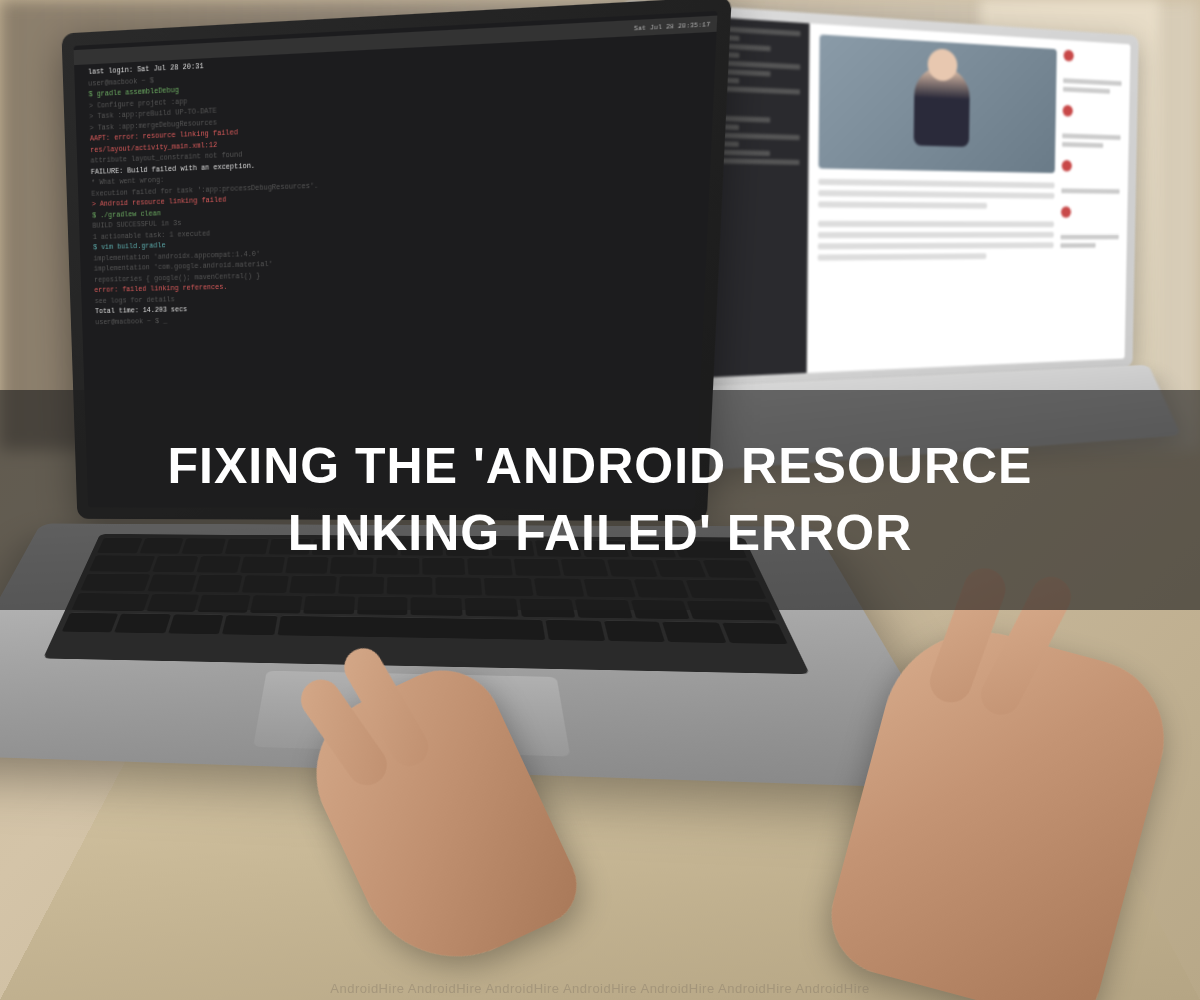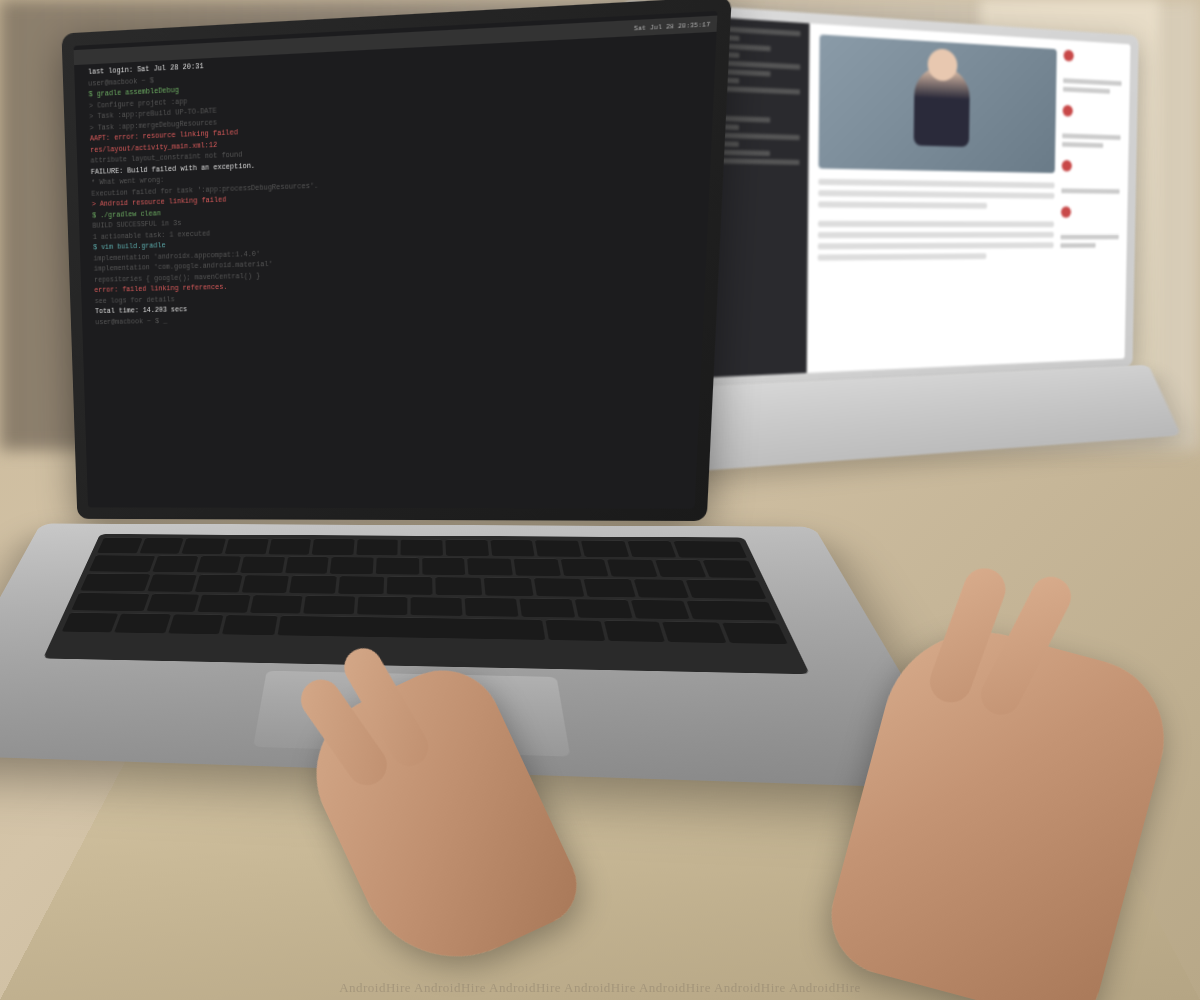--- a/index.html
+++ b/index.html
@@ -402,21 +402,21 @@
   
   .watermark {
     position: absolute;
     bottom: 4px;
     left: 0;
     right: 0;
     text-align: center;
     font-size: 13px;
     color: rgba(120, 110, 95, 0.35);
     letter-spacing: 0.5px;
-    font-family: Liberation Serif, serif;
+    font-family: Liberation Sans, sans-serif;
     white-space: nowrap;
     overflow: hidden;
   }
 </style>
 </head>
 <body>
 
 <div class="scene">
 
   <div class="wall"></div>
@@ -592,16 +592,19 @@
             <div class="key"></div>
           </div>
       </div>
       <div class="trackpad"></div>
     </div>
   </div>
 
   <div class="hand-left"></div>
   <div class="hand-right"></div>
 
+  <div class="title-overlay">
+    <div class="title-text">FIXING THE 'ANDROID RESOURCE LINKING FAILED' ERROR</div>
+  </div>
 
   <div class="watermark">AndroidHire AndroidHire AndroidHire AndroidHire AndroidHire AndroidHire AndroidHire</div>
 
 </div>
 
 </body></html>

